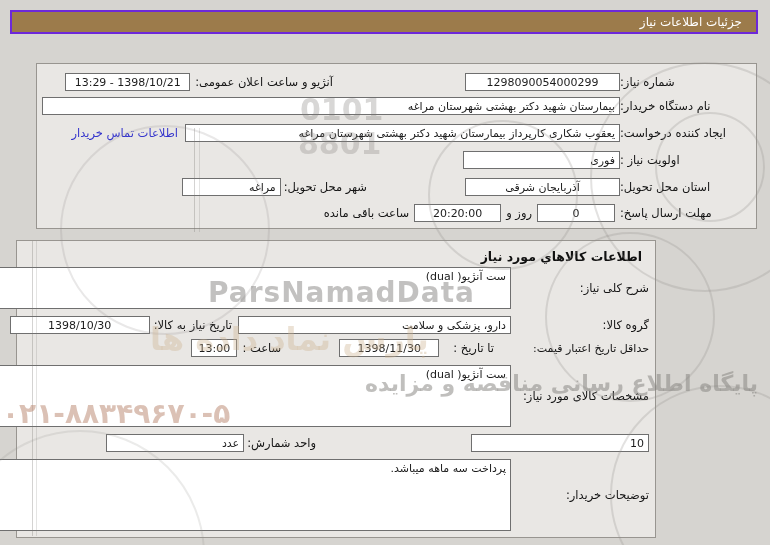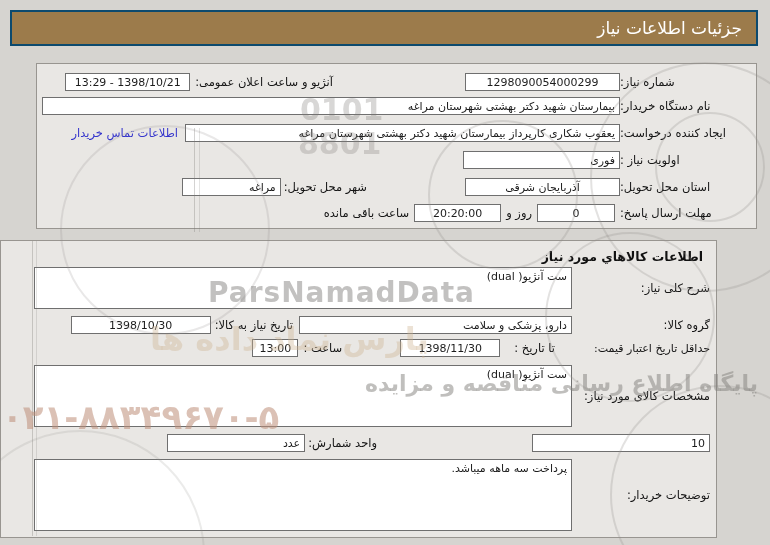--- a/index.html
+++ b/index.html
@@ -4,27 +4,27 @@
 <style>
   * { margin:0; padding:0; box-sizing:border-box; }
   html,body { width:770px; height:545px; }
   body {
     position:relative; overflow:hidden;
     background:#d6d4d0;
     font-family:"DejaVu Sans", sans-serif;
     font-size:11.5px; color:#1c1c1c; direction:rtl;
   }
   .titlebar {
-    position:absolute; left:10px; top:10px; width:748px; height:36px;
-    background:#9c7b4b; border:2px solid #0c4a6e; color:#fff;
-    display:flex; align-items:center; padding:0 14px; font-size:17px;
+    position:absolute; left:10px; top:10px; width:748px; height:24px;
+    background:#9c7b4b; border:2px solid #6d28d9; color:#fff;
+    display:flex; align-items:center; padding:0 14px; font-size:12px;
   }
   .panel { position:absolute; background:#e9e7e4; border:1px solid #989590; }
   #panel1 { left:36px; top:63px;  width:721px; height:166px; }
-  #panel2 { left:0;  top:240px; width:717px; height:298px;padding-left:44px; }
+  #panel2 { left:16px;  top:240px; width:640px; height:298px;padding-left:44px; }
   .row { position:absolute; right:6px; left:6px; height:20px; display:flex; align-items:center; }
   .lbl { white-space:nowrap; color:#151515; }
   .lc1 { width:130px; flex:0 0 auto; text-align:left; }
   .lc2 { width:138px; flex:0 0 auto; text-align:right; }
   .ibox {
     background:#fff; border:1px solid #6f6f6f; height:18px;
     display:flex; align-items:center; padding:0 4px; overflow:hidden;
     white-space:nowrap; flex:0 0 auto; font-size:11px;
   }
   .ibox.c { justify-content:center; }
@@ -182,14 +182,14 @@
 
   <div class="wm" dir="ltr" style="left:300px;top:92px;font-size:30px;font-weight:bold;color:rgba(125,122,118,0.3)">0101</div>
   <div class="wm" dir="ltr" style="left:298px;top:126px;font-size:30px;font-weight:bold;color:rgba(125,122,118,0.28)">8801</div>
 
   <div class="wm" dir="ltr" style="left:208px;top:276px;font-size:28px;font-weight:bold;letter-spacing:1px;color:rgba(110,108,105,0.42)">ParsNamadData</div>
 
   <div class="wm" style="left:150px;top:320px;font-size:32px;font-weight:bold;color:rgba(205,180,145,0.38)">پارس نماد داده ها</div>
 
   <div class="wm" style="right:12px;top:371px;font-size:22px;font-weight:bold;color:rgba(130,127,123,0.5)">پایگاه اطلاع رسانی مناقصه و مزایده</div>
 
-  <div class="wm" dir="rtl" style="left:2px;top:397px;font-size:34px;font-weight:bold;color:rgba(190,142,120,0.55)">۰۲۱-۸۸۳۴۹۶۷۰-۵</div>
+  <div class="wm" dir="rtl" style="left:2px;top:397px;font-size:28px;font-weight:bold;color:rgba(190,142,120,0.55)">۰۲۱-۸۸۳۴۹۶۷۰-۵</div>
 </div>
 
 </body></html>

